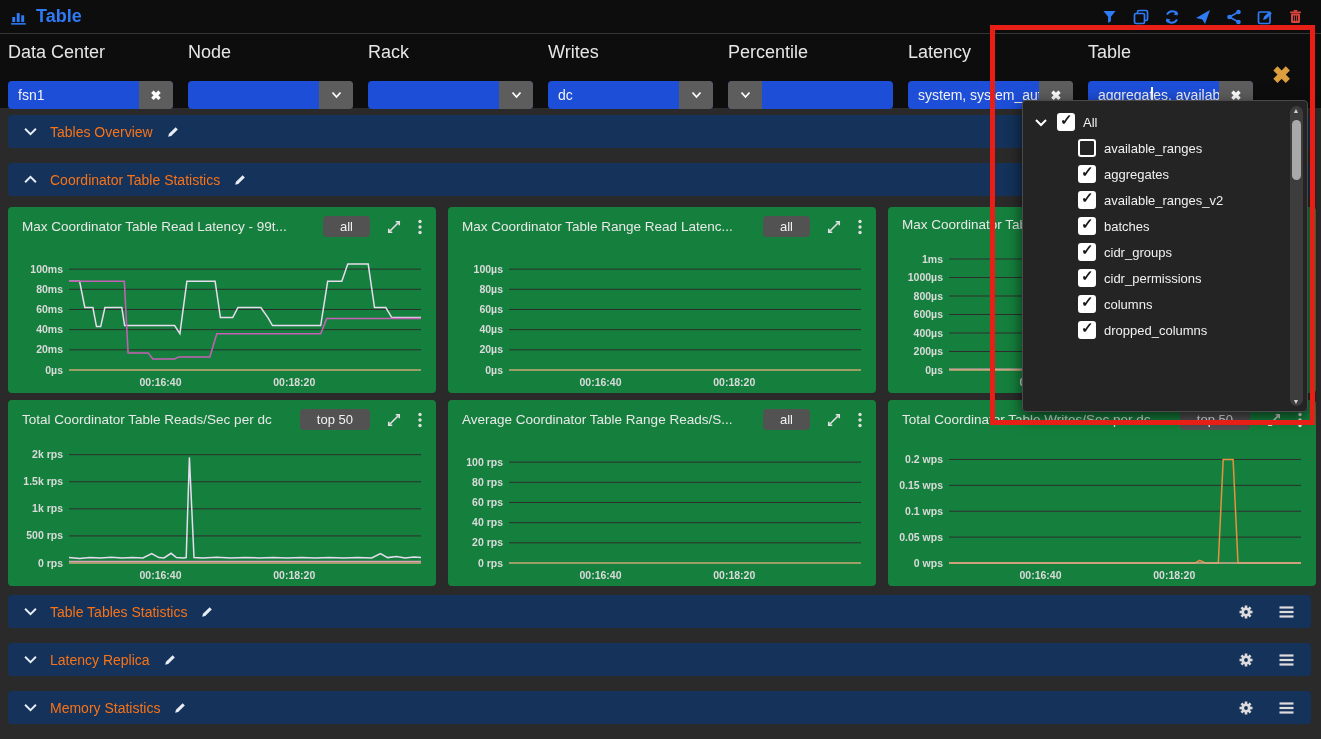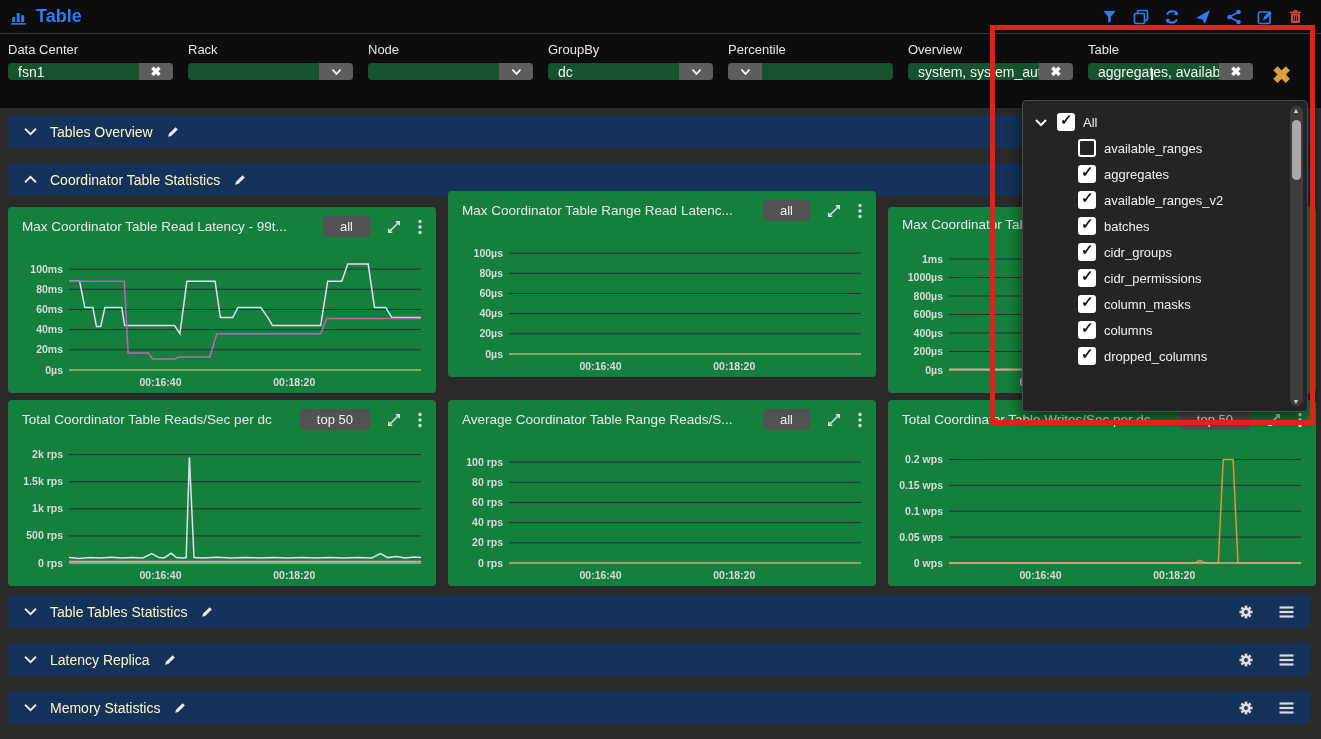--- a/index.html
+++ b/index.html
@@ -8,34 +8,34 @@
   .content-bg{position:absolute;left:0;top:108px;right:0;bottom:0;background:#2a2a2a}
   
   .app-header{position:absolute;left:0;top:0;width:100%;height:33px;border-bottom:1px solid #363636}
   .app-title{position:absolute;left:10px;top:6px;color:#2f7bf6;font-size:18px;font-weight:700;
              display:flex;gap:8px;align-items:center}
   .toolbar{position:absolute;right:16px;top:9px;display:flex;gap:14px;align-items:center}
   .tb-icon{width:17px;height:17px;cursor:pointer;display:flex}
   
   .filters{position:absolute;top:42px;left:8px;display:flex;gap:15px}
   .filter{width:165px}
-  .filter .flabel{font-size:13px;color:#e6e6e6;display:block;margin-bottom:6px}
-  .control{height:17px;background:#14532d;border-radius:4px;display:flex;color:#f2f2f2;
+  .filter .flabel{font-size:18px;color:#e6e6e6;display:block;margin-bottom:18px}
+  .control{height:28px;background:#1d4ed8;border-radius:4px;display:flex;color:#f2f2f2;
            font-size:14px;overflow:hidden;cursor:pointer}
   .control .val{flex:1;display:flex;align-items:center;padding-left:10px;white-space:nowrap;
                 overflow:hidden;position:relative}
   .control .seg{width:34px;background:#5d5d5d;display:flex;align-items:center;justify-content:center;
                 color:#fff;flex:none}
   .xglyph{font-size:13px;font-weight:700}
   .caret-bar{position:absolute;left:63px;top:6px;width:1.5px;height:17px;background:#fff}
   .clear-all{position:absolute;left:1272px;top:62px;font-size:23px;font-weight:900;color:#dd9f3d;cursor:pointer}
   
   .secbar{position:absolute;left:8px;width:1303px;height:33px;background:#14325a;border-radius:4px;
           display:flex;align-items:center;padding:0 16px;box-sizing:border-box;gap:13px;cursor:pointer}
-  .secbar .lbl{color:#fef9c3;font-size:14px}
+  .secbar .lbl{color:#f97316;font-size:14px}
   .sec-right{margin-left:auto;display:flex;gap:24px;align-items:center}
   
   .panel{position:absolute;width:428px;height:186px;background:#15803d;border-radius:4px}
   .phead{display:flex;align-items:center;padding:9px 14px 0 14px;gap:17px}
   .ptitle{flex:1;font-size:13.5px;color:#e8e8e8;white-space:nowrap;overflow:hidden}
   .badge{background:#525252;border-radius:4px;padding:3px 17px;font-size:13px;color:#f2f2f2;cursor:pointer}
   .badge:empty{display:none}
   .picon{display:flex;cursor:pointer}
   .chart{position:absolute;left:3px;right:3px;top:36px;bottom:3px}
   text.tick{fill:#dadada;font-size:10.5px;font-weight:700;font-family:"Liberation Sans",sans-serif}
@@ -130,64 +130,64 @@
   <div class="filter">
     <span class="flabel">Data Center</span>
     <div class="control">
       <span class="val">fsn1</span>
       <span class="seg">
           <span class="xglyph">✖</span>
         </span>
     </div>
   </div>
   <div class="filter">
+    <span class="flabel">Node</span>
+    <div class="control">
+      <span class="val"></span>
+      <span class="seg">
+          <svg width="11" height="8" viewBox="0 0 10 8">
+            <polyline points="1,1.5 5,6 9,1.5" fill="none" stroke="#fff" stroke-width="1.8"></polyline>
+          </svg>
+        </span>
+    </div>
+  </div>
+  <div class="filter">
     <span class="flabel">Rack</span>
     <div class="control">
       <span class="val"></span>
       <span class="seg">
           <svg width="11" height="8" viewBox="0 0 10 8">
             <polyline points="1,1.5 5,6 9,1.5" fill="none" stroke="#fff" stroke-width="1.8"></polyline>
           </svg>
         </span>
     </div>
   </div>
   <div class="filter">
-    <span class="flabel">Node</span>
-    <div class="control">
-      <span class="val"></span>
-      <span class="seg">
-          <svg width="11" height="8" viewBox="0 0 10 8">
-            <polyline points="1,1.5 5,6 9,1.5" fill="none" stroke="#fff" stroke-width="1.8"></polyline>
-          </svg>
-        </span>
-    </div>
-  </div>
-  <div class="filter">
-    <span class="flabel">GroupBy</span>
+    <span class="flabel">Writes</span>
     <div class="control">
       <span class="val">dc</span>
       <span class="seg">
           <svg width="11" height="8" viewBox="0 0 10 8">
             <polyline points="1,1.5 5,6 9,1.5" fill="none" stroke="#fff" stroke-width="1.8"></polyline>
           </svg>
         </span>
     </div>
   </div>
   <div class="filter">
     <span class="flabel">Percentile</span>
     <div class="control">
       <span class="seg">
           <svg width="11" height="8" viewBox="0 0 10 8">
             <polyline points="1,1.5 5,6 9,1.5" fill="none" stroke="#fff" stroke-width="1.8"></polyline>
           </svg>
         </span>
     </div>
   </div>
   <div class="filter">
-    <span class="flabel">Overview</span>
+    <span class="flabel">Latency</span>
     <div class="control">
       <span class="val">system, system_auth</span>
       <span class="seg">
           <span class="xglyph">✖</span>
         </span>
     </div>
   </div>
   <div class="filter">
     <span class="flabel">Table</span>
     <div class="control">
@@ -293,21 +293,21 @@
         <text x="52" y="110.32758620689656" text-anchor="end" class="tick">20ms</text>
         <text x="52" y="130.5" text-anchor="end" class="tick">0µs</text>
         <text x="149.52" y="143" text-anchor="middle" class="tick">00:16:40</text>
         <text x="283.28" y="143" text-anchor="middle" class="tick">00:18:20</text>
         <polyline points="58.0,38.2 68.6,38.2 73.8,64.5 81.9,64.5 85.5,83.6 89.7,83.6 93.9,64.5 110.8,64.5 113.6,82.6 163.6,82.6 168.9,90.7 175.9,38.2 204.1,38.2 209.4,74.6 221.7,74.6 227.0,64.5 249.8,64.5 256.9,74.6 261.5,82.6 309.7,82.6 316.7,38.2 330.8,38.2 336.8,21.1 357.2,21.1 363.5,64.5 374.8,64.5 380.8,74.6 410.0,74.6" fill="none" stroke="#e7dcf0" stroke-width="1.5"></polyline>
         <polyline points="58.0,38.2 113.3,38.2 117.1,109.9 137.2,109.9 141.8,115.9 163.6,115.9 167.8,113.9 198.8,113.9 205.8,90.7 309.7,90.7 315.7,75.6 410.0,75.6" fill="none" stroke="#c75fb8" stroke-width="1.5"></polyline>
         <polyline points="58.0,127.0 410.0,127.0" fill="none" stroke="#c9aa75" stroke-width="1.5"></polyline>
       </svg></div>
 </div>
 
-<div class="panel" style="left:448px;top:191px">
+<div class="panel" style="left:448px;top:207px">
   <div class="phead">
     <span class="ptitle">Max Coordinator Table Range Read Latenc...</span>
     <span class="badge">all</span>
     <span class="picon">
         <svg width="14" height="14" viewBox="0 0 16 16" fill="none" stroke="#e0e0e0" stroke-width="1.8">
           <path d="M10 2h4v4"></path>
           <path d="M2 14l12-12"></path>
           <path d="M2 10v4h4"></path>
         </svg>
       </span>
@@ -603,24 +603,20 @@
   <div class="dd-row indent">
     <span class="cb checked"></span>
     <span>cidr_groups</span>
   </div>
   <div class="dd-row indent">
     <span class="cb checked"></span>
     <span>cidr_permissions</span>
   </div>
   <div class="dd-row indent">
     <span class="cb checked"></span>
-    <span>column_masks</span>
-  </div>
-  <div class="dd-row indent">
-    <span class="cb checked"></span>
     <span>columns</span>
   </div>
   <div class="dd-row indent">
     <span class="cb checked"></span>
     <span>dropped_columns</span>
   </div>
   <div class="dd-scroll">
       <div class="dd-thumb"></div>
     </div>
 </div>

